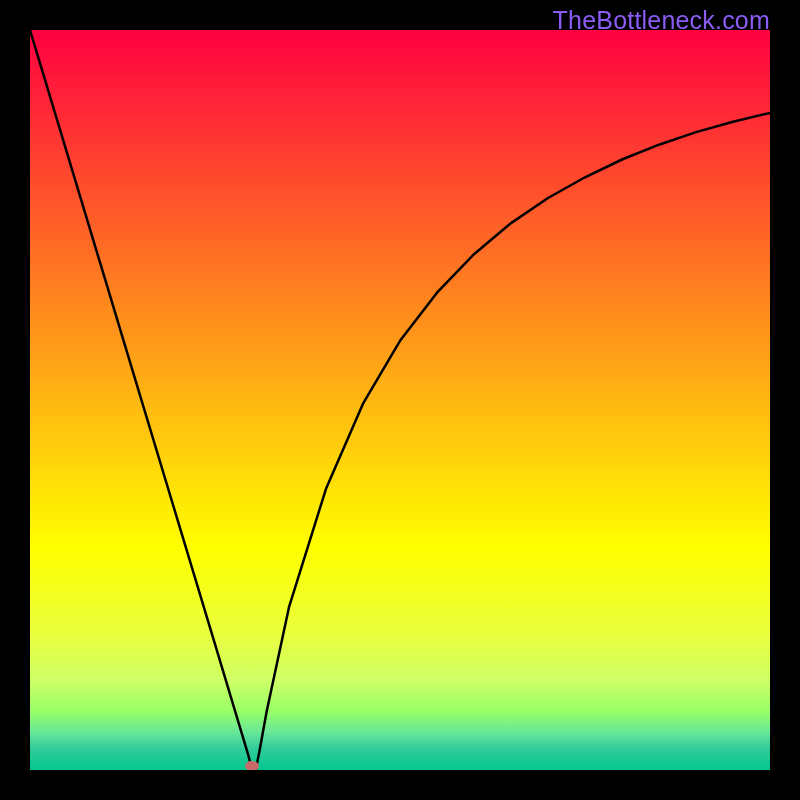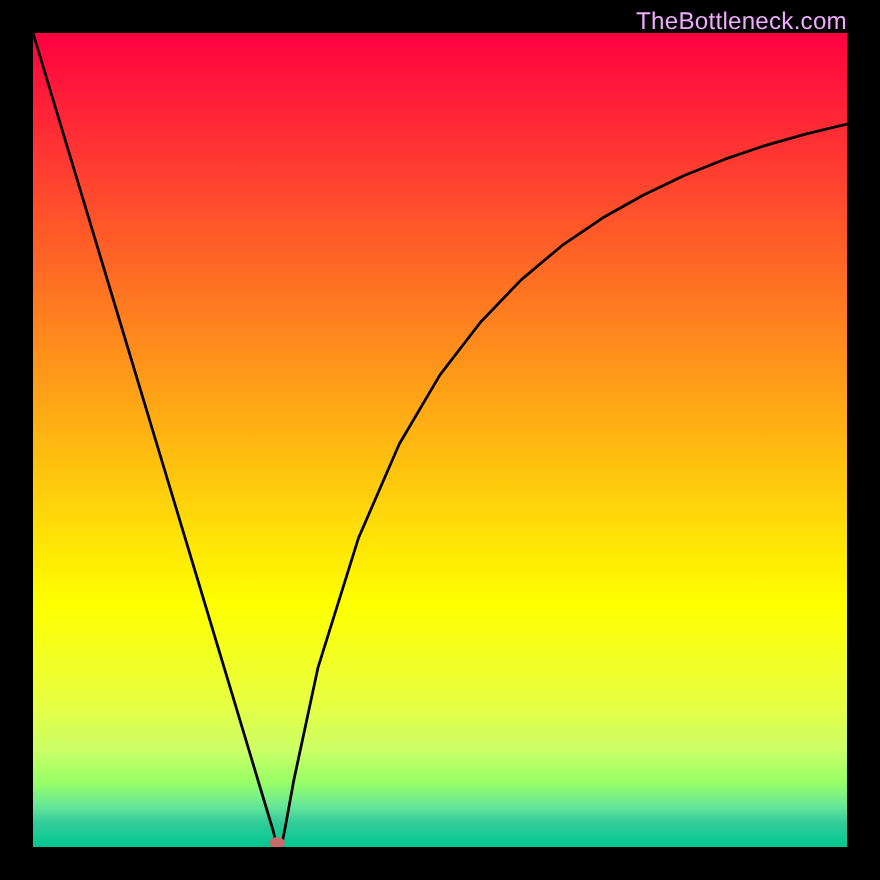--- a/index.html
+++ b/index.html
@@ -42,22 +42,22 @@
     left: 0;
     top: 0;
     width: 740px;
     height: 740px;
   }
   .watermark {
     position: absolute;
     top: 6px;
     right: 30px;
     font-family: Arial, Helvetica, sans-serif;
-    font-size: 22px;
-    color: #f0abfc;
+    font-size: 25px;
+    color: #8b5cf6;
     font-weight: 500;
     letter-spacing: 0.2px;
   }
 </style>
 </head>
 <body>
 
 <div class="frame">
   <div class="plot-area">
     <svg class="plot-svg" viewBox="0 0 740 740" preserveAspectRatio="none">

